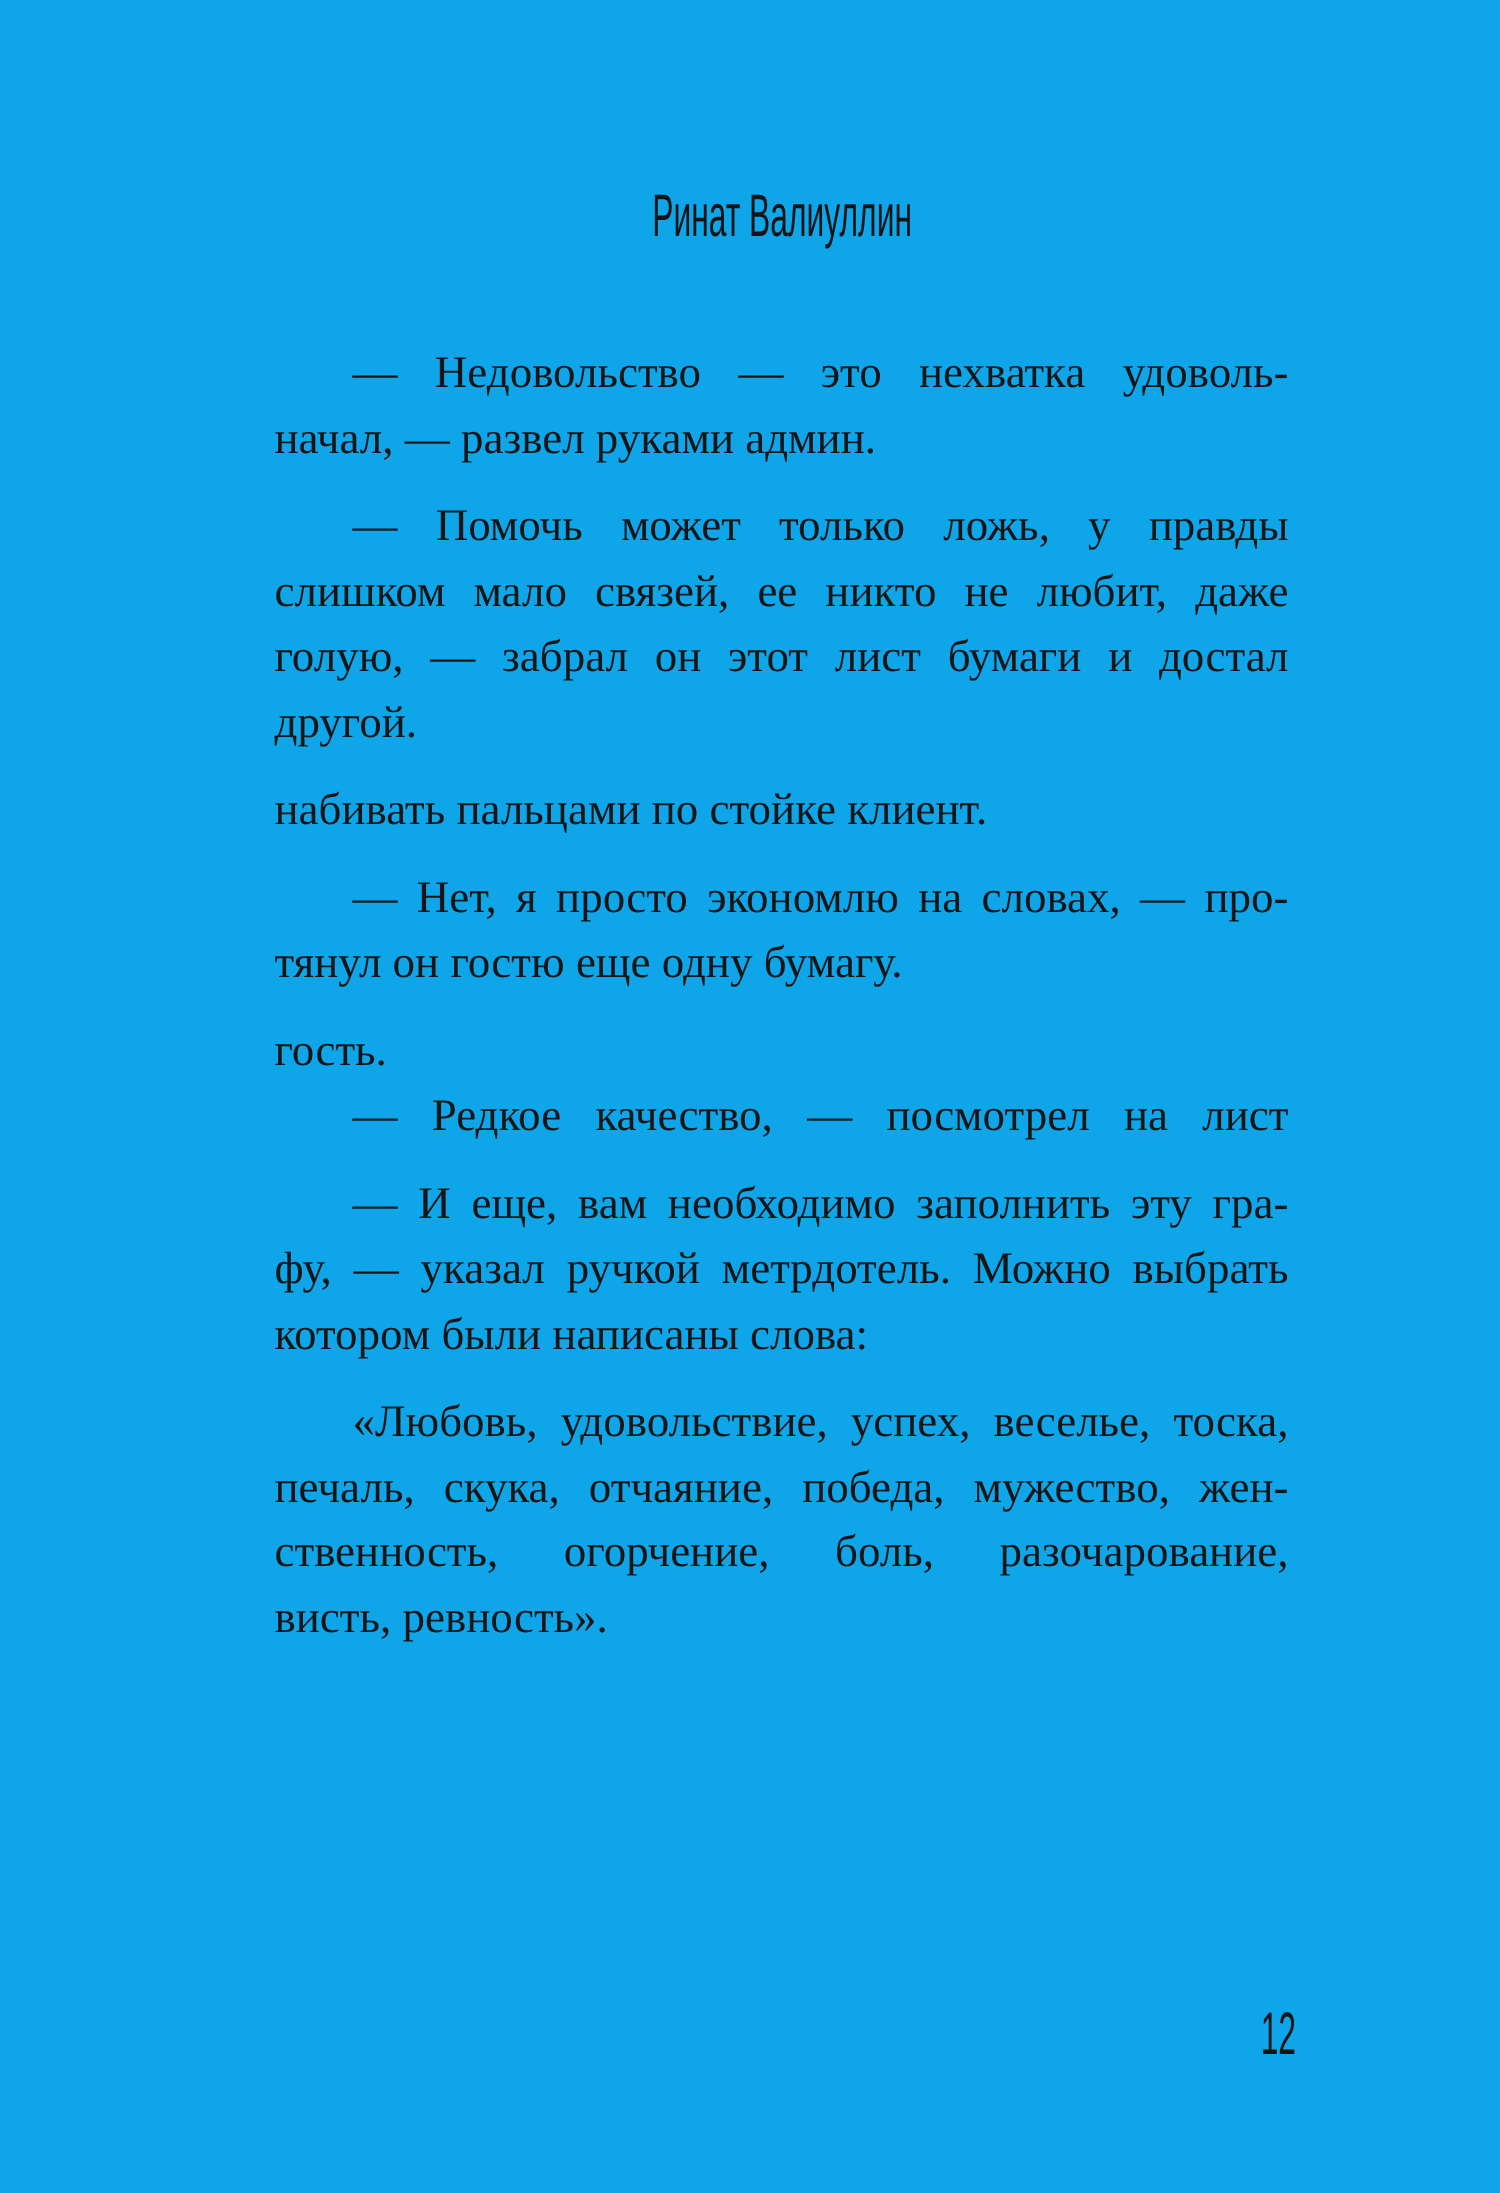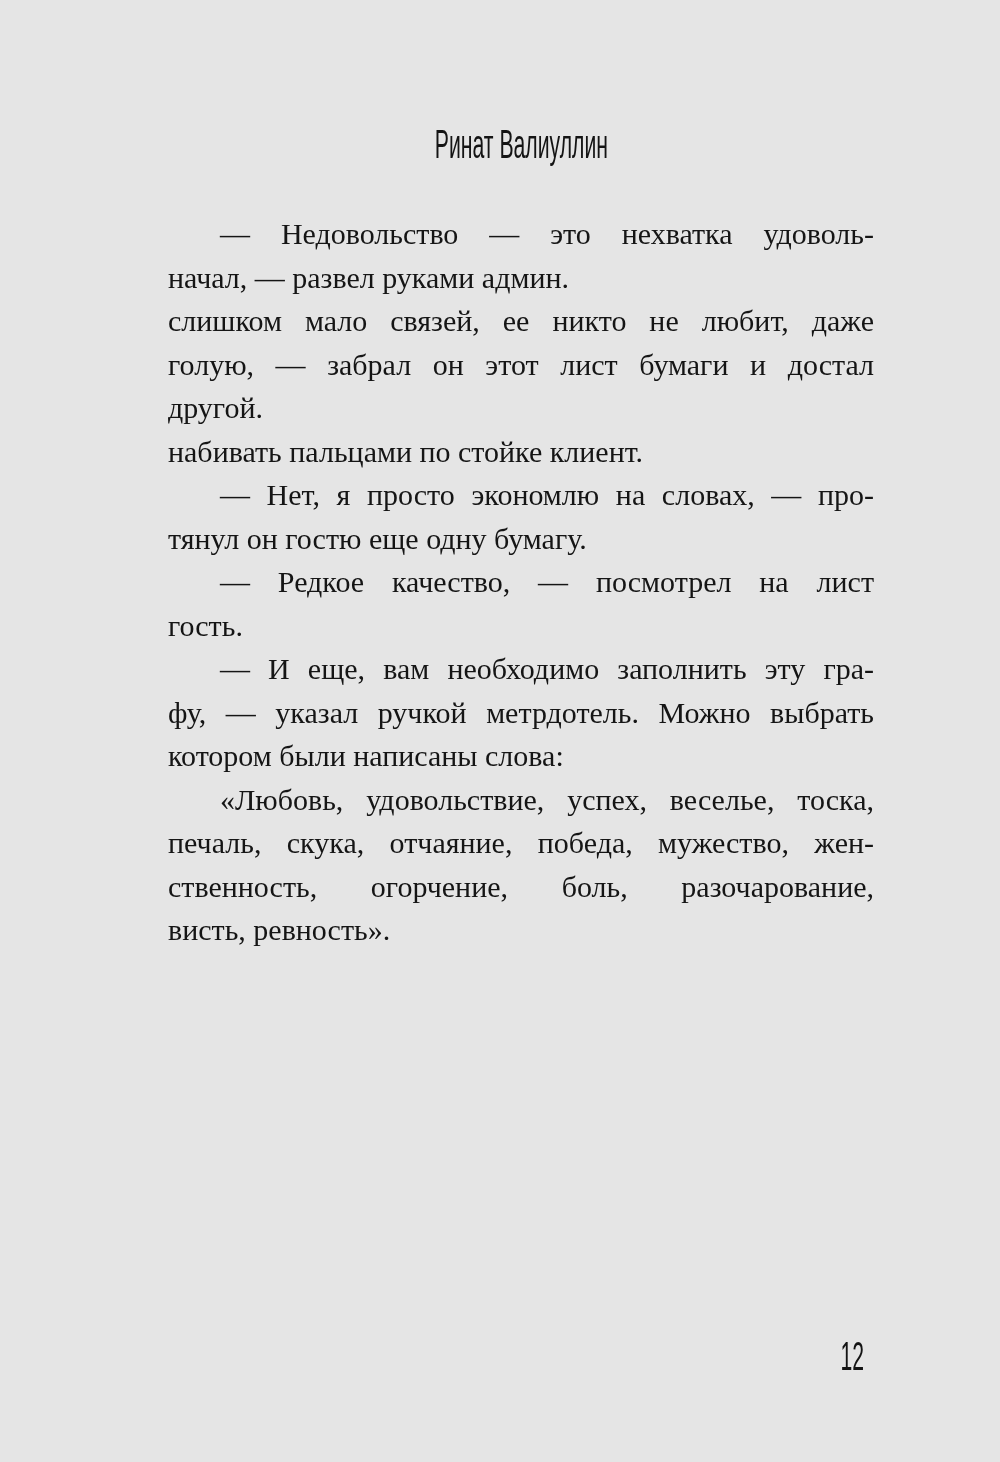--- a/index.html
+++ b/index.html
@@ -3,21 +3,21 @@
 <meta charset="utf-8">
 <style>
   html, body {
     margin: 0;
     padding: 0;
   }
   .page {
     position: relative;
     width: 1000px;
     height: 1462px;
-    background: #e5e5e5;
+    background: #0ea5e9;
     overflow: hidden;
     font-family: "Liberation Serif", serif;
     color: #151515;
   }
   .running-header {
     position: absolute;
     left: 168px;
     top: 124px;
     width: 706px;
     text-align: center;
@@ -35,21 +35,21 @@
   }
   .body-text {
     position: absolute;
     left: 168px;
     top: 212px;
     width: 706px;
     font-size: 30px;
     line-height: 43.5px;
   }
   .para {
-    margin: 0;
+    margin: 15px;
   }
   .line {
     text-align: justify;
     text-align-last: justify;
     white-space: normal;
   }
   .line.first {
     padding-left: 52px;
   }
   .line.last {
@@ -71,34 +71,35 @@
   <div class="running-header">
     <span class="condensed">Ринат Валиуллин</span>
   </div>
 
   <div class="body-text" id="body-text">
       <div class="para">
         <div class="line first">— Недовольство — это нехватка удоволь-</div>
         <div class="line last">начал, — развел руками админ.</div>
       </div>
       <div class="para">
+        <div class="line first">— Помочь может только ложь, у правды</div>
         <div class="line">слишком мало связей, ее никто не любит, даже</div>
         <div class="line">голую, — забрал он этот лист бумаги и достал</div>
         <div class="line last">другой.</div>
       </div>
       <div class="para">
         <div class="line last">набивать пальцами по стойке клиент.</div>
       </div>
       <div class="para">
         <div class="line first">— Нет, я просто экономлю на словах, — про-</div>
         <div class="line last">тянул он гостю еще одну бумагу.</div>
       </div>
       <div class="para">
+        <div class="line last">гость.</div>
         <div class="line first">— Редкое качество, — посмотрел на лист</div>
-        <div class="line last">гость.</div>
       </div>
       <div class="para">
         <div class="line first">— И еще, вам необходимо заполнить эту гра-</div>
         <div class="line">фу, — указал ручкой метрдотель. Можно выбрать</div>
         <div class="line last">котором были написаны слова:</div>
       </div>
       <div class="para">
         <div class="line first">«Любовь, удовольствие, успех, веселье, тоска,</div>
         <div class="line">печаль, скука, отчаяние, победа, мужество, жен-</div>
         <div class="line">ственность, огорчение, боль, разочарование,</div>

